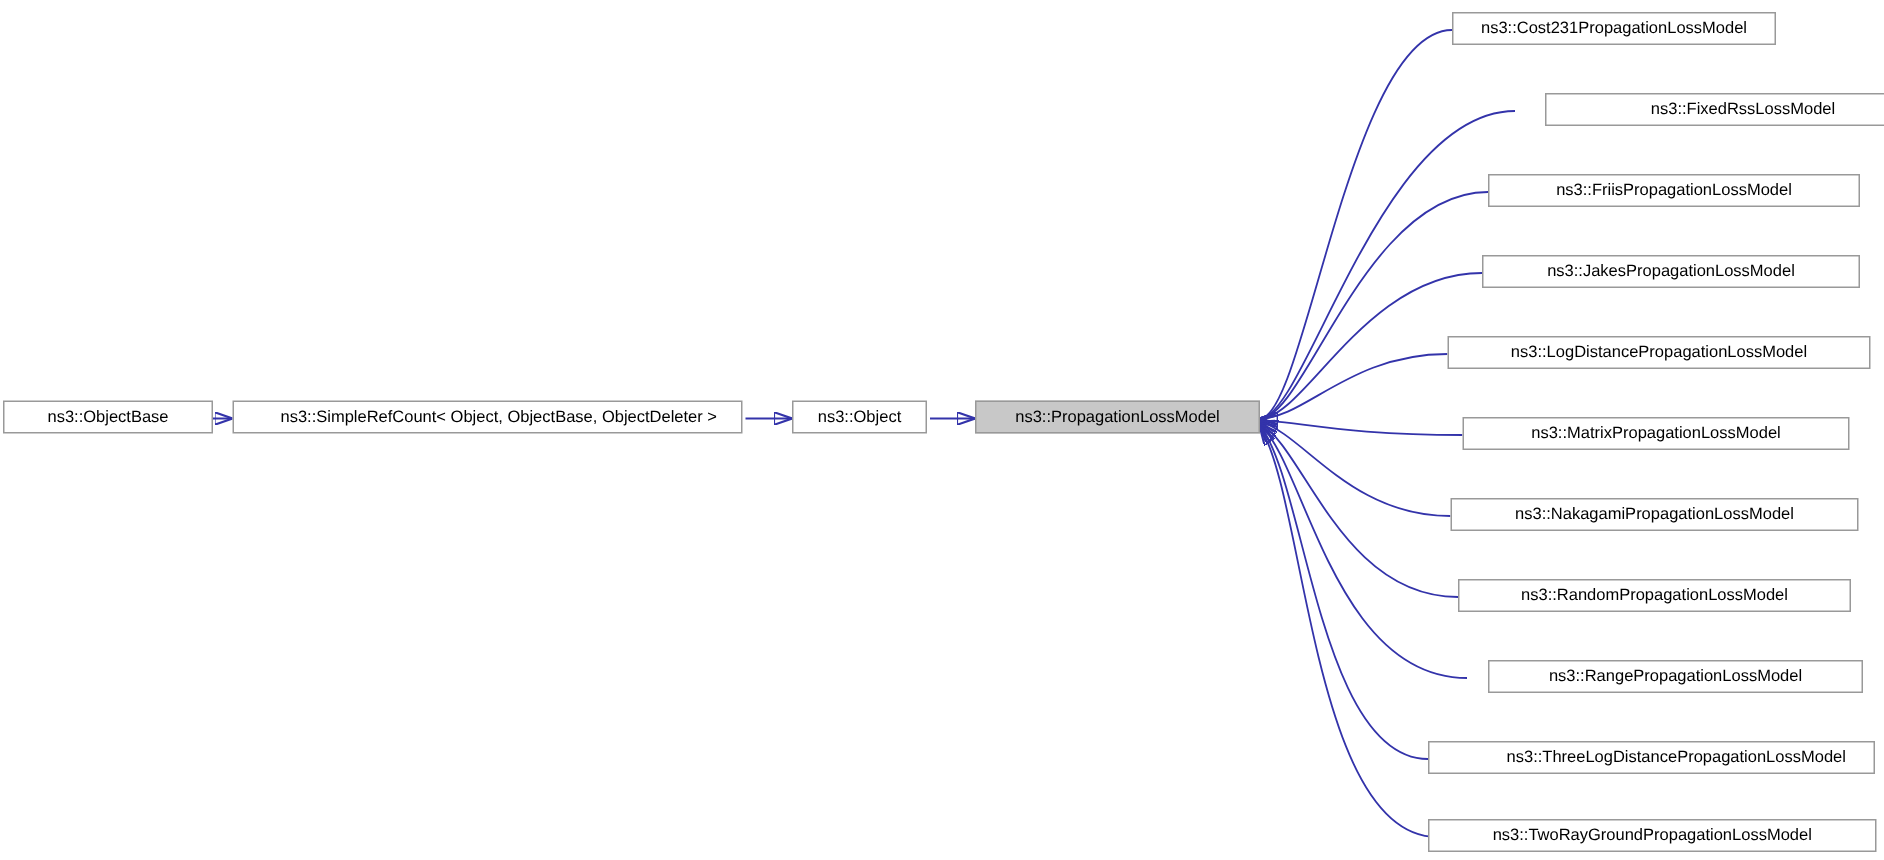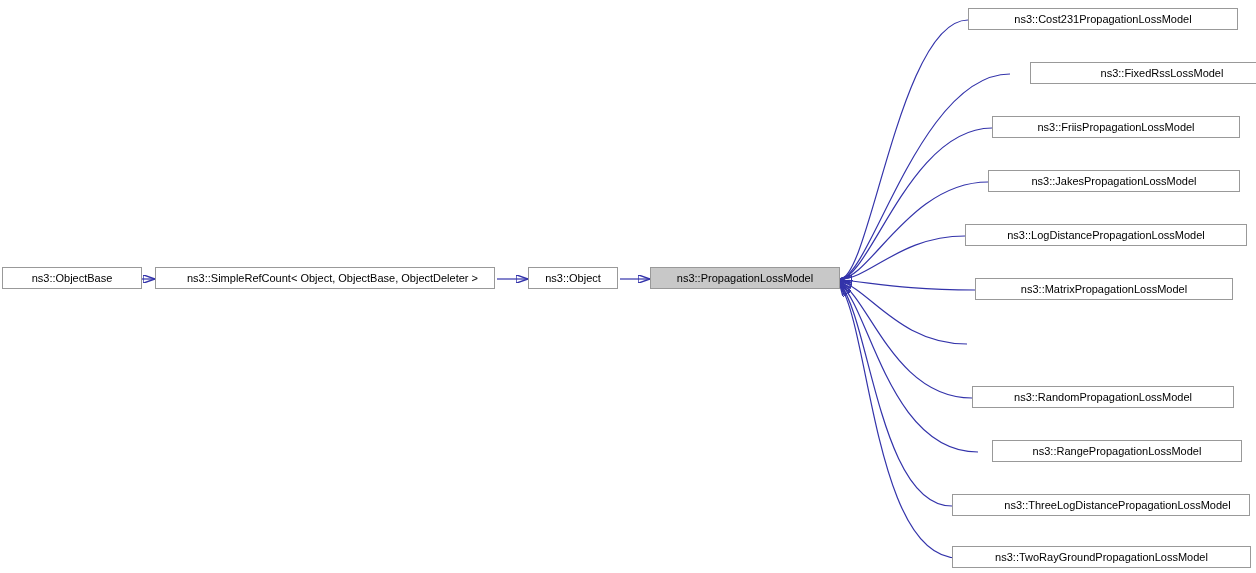--- a/index.html
+++ b/index.html
@@ -98,21 +98,21 @@
   </div>
 
   <div class="node-box" style="left:528px; top:267px; width:90px;">
     <span>ns3::Object</span>
   </div>
 
   <div class="node-box center-node" style="left:650px; top:267px; width:190px;">
     <span>ns3::PropagationLossModel</span>
   </div>
 
-  <div class="node-box" style="left:968px; top:8px; width:270px;">
+  <div class="node-box" style="left:968px; top:8px; width:216px;">
     <span>ns3::Cost231PropagationLossModel</span>
   </div>
 
   <div class="node-box" style="left:1030px; top:62px; width:264px;">
     <span>ns3::FixedRssLossModel</span>
   </div>
 
   <div class="node-box" style="left:992px; top:116px; width:248px;">
     <span>ns3::FriisPropagationLossModel</span>
   </div>
@@ -122,20 +122,23 @@
   </div>
 
   <div class="node-box" style="left:965px; top:224px; width:282px;">
     <span>ns3::LogDistancePropagationLossModel</span>
   </div>
 
   <div class="node-box" style="left:975px; top:278px; width:258px;">
     <span>ns3::MatrixPropagationLossModel</span>
   </div>
 
+  <div class="node-box" style="left:967px; top:332px; width:272px;">
+    <span>ns3::NakagamiPropagationLossModel</span>
+  </div>
 
   <div class="node-box" style="left:972px; top:386px; width:262px;">
     <span>ns3::RandomPropagationLossModel</span>
   </div>
 
   <div class="node-box" style="left:992px; top:440px; width:250px;">
     <span>ns3::RangePropagationLossModel</span>
   </div>
 
   <div class="node-box" style="left:952px; top:494px; width:298px;padding-left:41px;">

